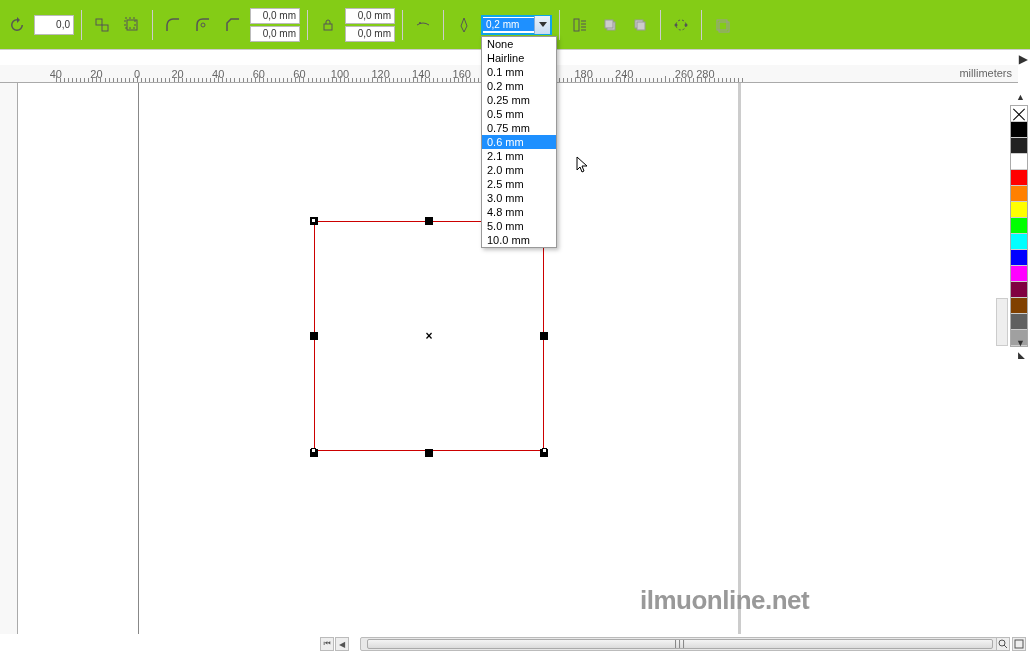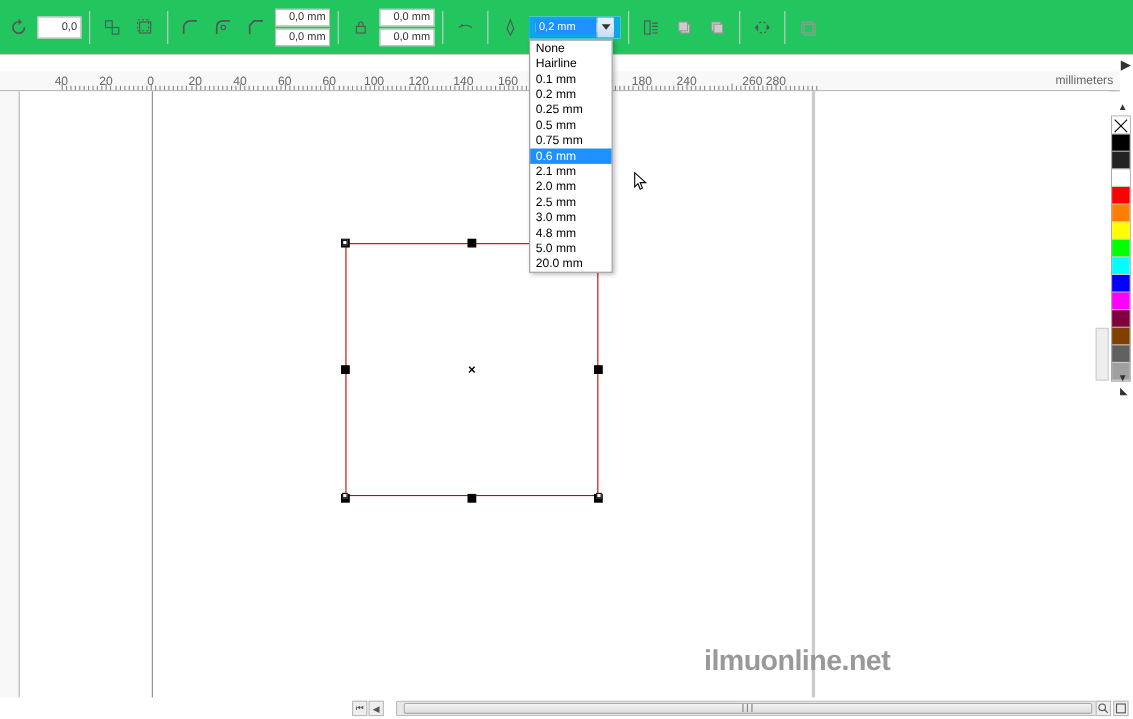--- a/index.html
+++ b/index.html
@@ -1,26 +1,26 @@
 <!DOCTYPE html>
 <html><head>
 <meta charset="utf-8">
 <style>
 * { box-sizing: border-box; margin: 0; padding: 0; font-family: Arial, sans-serif; font-size: 11px; }
 body { background: #fff; width: 1030px; height: 654px; position: relative; overflow: hidden; }
 
-.toolbar { height: 50px; background: #22c55e; border-bottom: 1px solid #ccc; display: flex; align-items: center; padding: 0 4px; gap: 4px; }
+.toolbar { height: 50px; background: #84cc16; border-bottom: 1px solid #ccc; display: flex; align-items: center; padding: 0 4px; gap: 4px; }
 .tb-sep { width: 1px; height: 30px; background: #ccc; margin: 0 3px; }
 .tb-btn { width: 26px; height: 26px; border: 1px solid transparent; display: flex; align-items: center; justify-content: center; cursor: pointer; border-radius: 2px; }
 .tb-btn svg { width: 16px; height: 16px; }
 .tb-inputs { display: flex; flex-direction: column; gap: 2px; }
 .tb-input { width: 50px; height: 16px; border: 1px solid #bbb; padding: 0 3px; font-size: 10px; text-align: right; color: #333; background: #fff; }
 
 .outline-dropdown { position: relative; }
-.outline-field { width: 83px; height: 20px; border: 6px solid #0ea5e9; background: #fff; display: flex; align-items: center; }
+.outline-field { width: 71px; height: 20px; border: 2px solid #0ea5e9; background: #fff; display: flex; align-items: center; }
 .outline-field-value { flex: 1; background: #1e90ff; color: #fff; padding: 1px 3px; font-size: 10px; }
 .outline-field-arrow { width: 16px; height: 18px; background: linear-gradient(#eaf2fb,#c9dcf2); border-left: 1px solid #8aaed6; display: flex; align-items: center; justify-content: center; }
 .outline-field-arrow::after { content: ""; border-left: 4px solid transparent; border-right: 4px solid transparent; border-top: 5px solid #333; }
 .dropdown-list { position: absolute; top: 21px; left: 0; width: 76px; background: #fff; border: 1px solid #999; z-index: 50; box-shadow: 2px 2px 4px rgba(0,0,0,0.25); }
 .dd-item { padding: 1px 5px; font-size: 11px; cursor: pointer; }
 .dd-item.highlight { background: #1e90ff; color: #fff; }
 
 .ruler-h { position: absolute; top: 65px; left: 0; right: 12px; height: 18px; background: #f8f8f8; border-bottom: 1px solid #aaa; font-size: 9px; color: #666; }
 .ruler-h .tick { position: absolute; top: 0; width: 1px; height: 4px; background: #888; }
 .ruler-h .tick.major { height: 6px; }
@@ -143,21 +143,21 @@
         <div class="dd-item">0.25 mm</div>
         <div class="dd-item">0.5 mm</div>
         <div class="dd-item">0.75 mm</div>
         <div class="dd-item highlight">0.6 mm</div>
         <div class="dd-item">2.1 mm</div>
         <div class="dd-item">2.0 mm</div>
         <div class="dd-item">2.5 mm</div>
         <div class="dd-item">3.0 mm</div>
         <div class="dd-item">4.8 mm</div>
         <div class="dd-item">5.0 mm</div>
-        <div class="dd-item">20.0 mm</div>
+        <div class="dd-item">10.0 mm</div>
       </div>
   </div>
   <div class="tb-sep"></div>
   <div class="tb-btn">
       <svg viewBox="0 0 16 16">
         <rect x="2" y="2" width="5" height="12" fill="none" stroke="#555"></rect>
         <path d="M9 4h5M9 7h5M9 10h5M9 13h5" stroke="#555"></path>
       </svg>
     </div>
   <div class="tb-btn">

